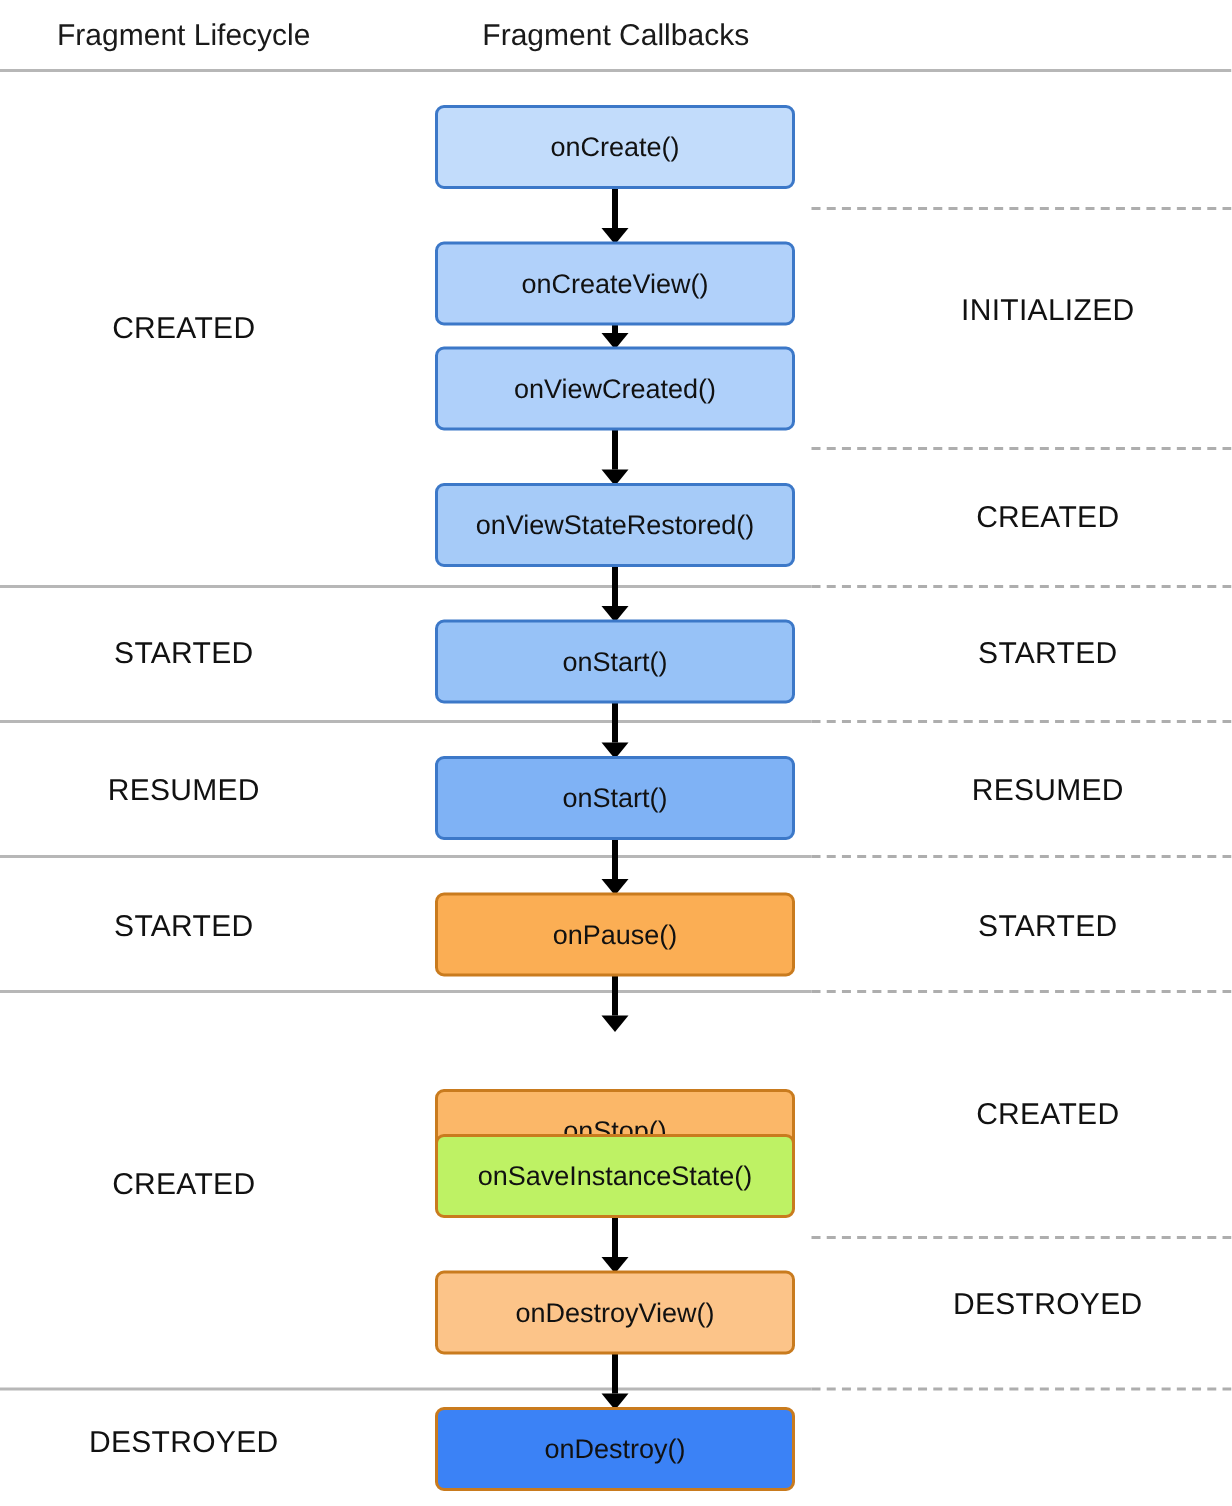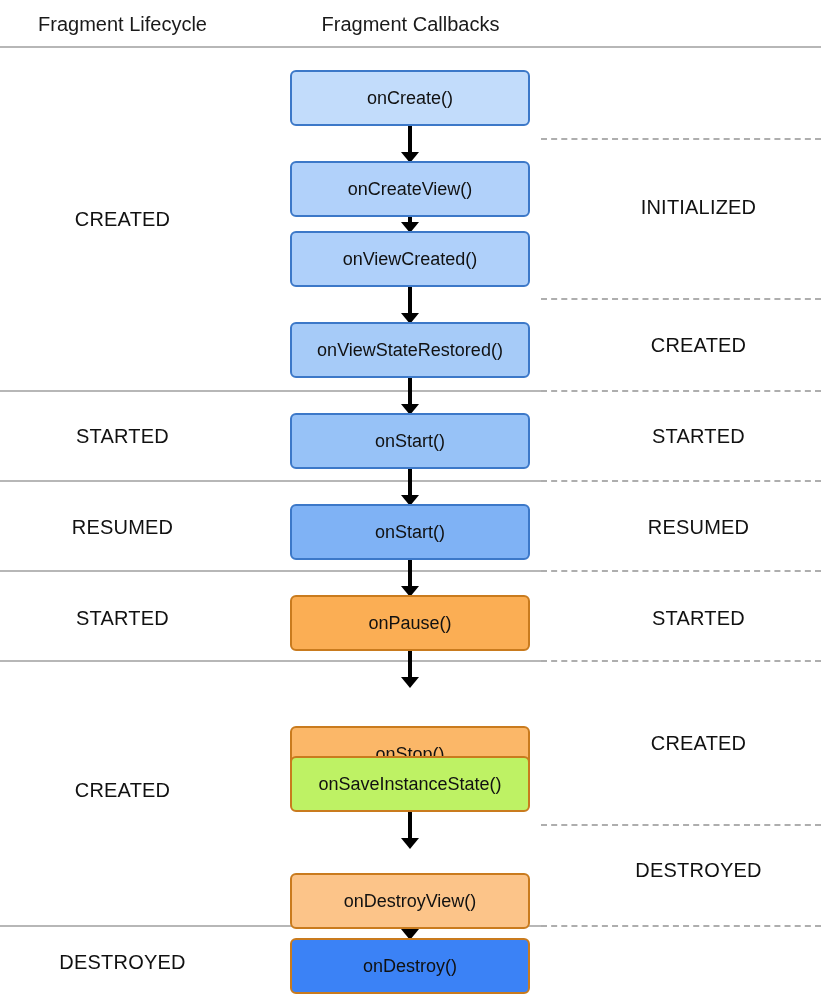--- a/index.html
+++ b/index.html
@@ -141,21 +141,21 @@
       </div>
       <div class="cb" style="top: 595px; background: rgb(251, 174, 84); border: 2px solid rgb(201, 123, 30);">
         <span class="lbl">onPause()</span>
       </div>
       <div class="cb" style="top: 686px; background: rgb(251, 183, 104); border: 2px solid rgb(201, 123, 30); margin-top: 40px;">
         <span class="lbl">onStop()</span>
       </div>
       <div class="cb" style="top: 756px; background: #bef264; border: 2px solid rgb(201, 123, 30);">
         <span class="lbl">onSaveInstanceState()</span>
       </div>
-      <div class="cb" style="top: 847px; background: rgb(252, 196, 137); border: 2px solid rgb(201, 123, 30); margin-top: 26px;">
+      <div class="cb" style="top: 847px; background: rgb(252, 196, 137); border: 2px solid rgb(201, 123, 30);">
         <span class="lbl">onDestroyView()</span>
       </div>
       <div class="cb" style="top: 938px; background: #3b82f6; border: 2px solid rgb(201, 123, 30);">
         <span class="lbl">onDestroy()</span>
       </div>
     </div>
 
 </div>
 
 </body></html>

